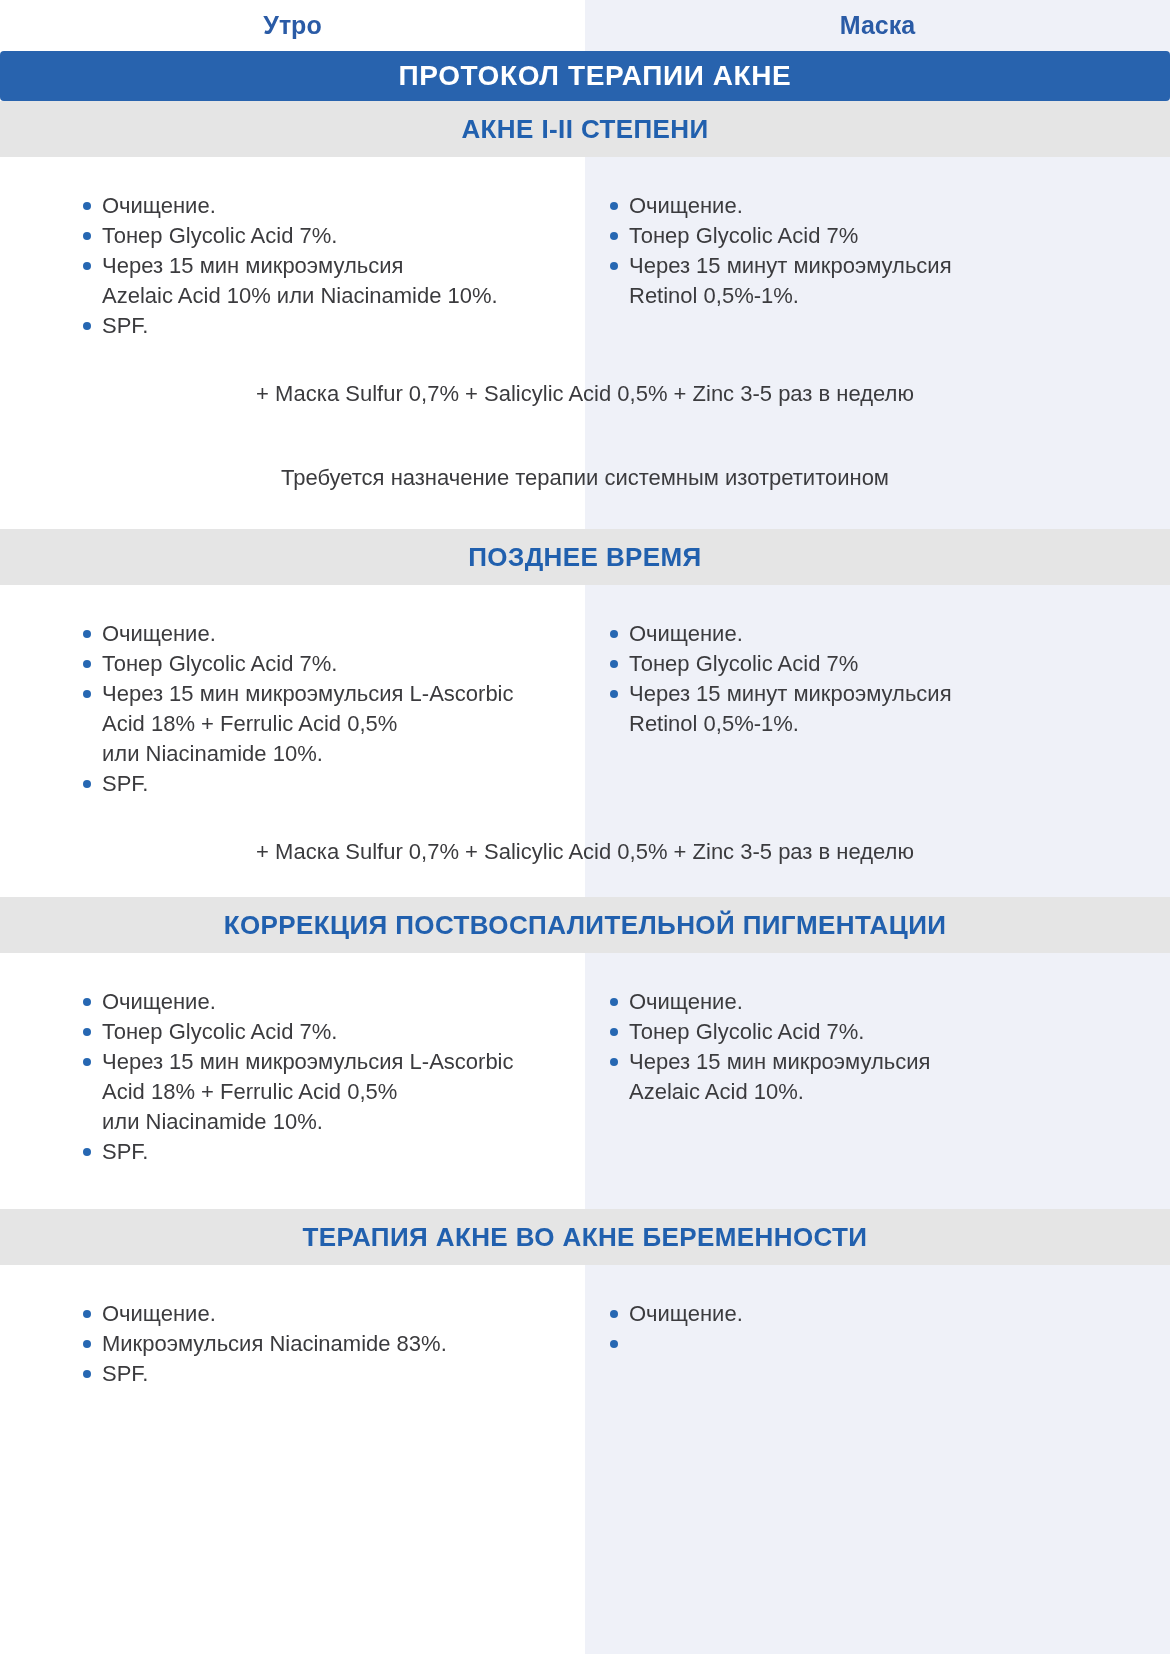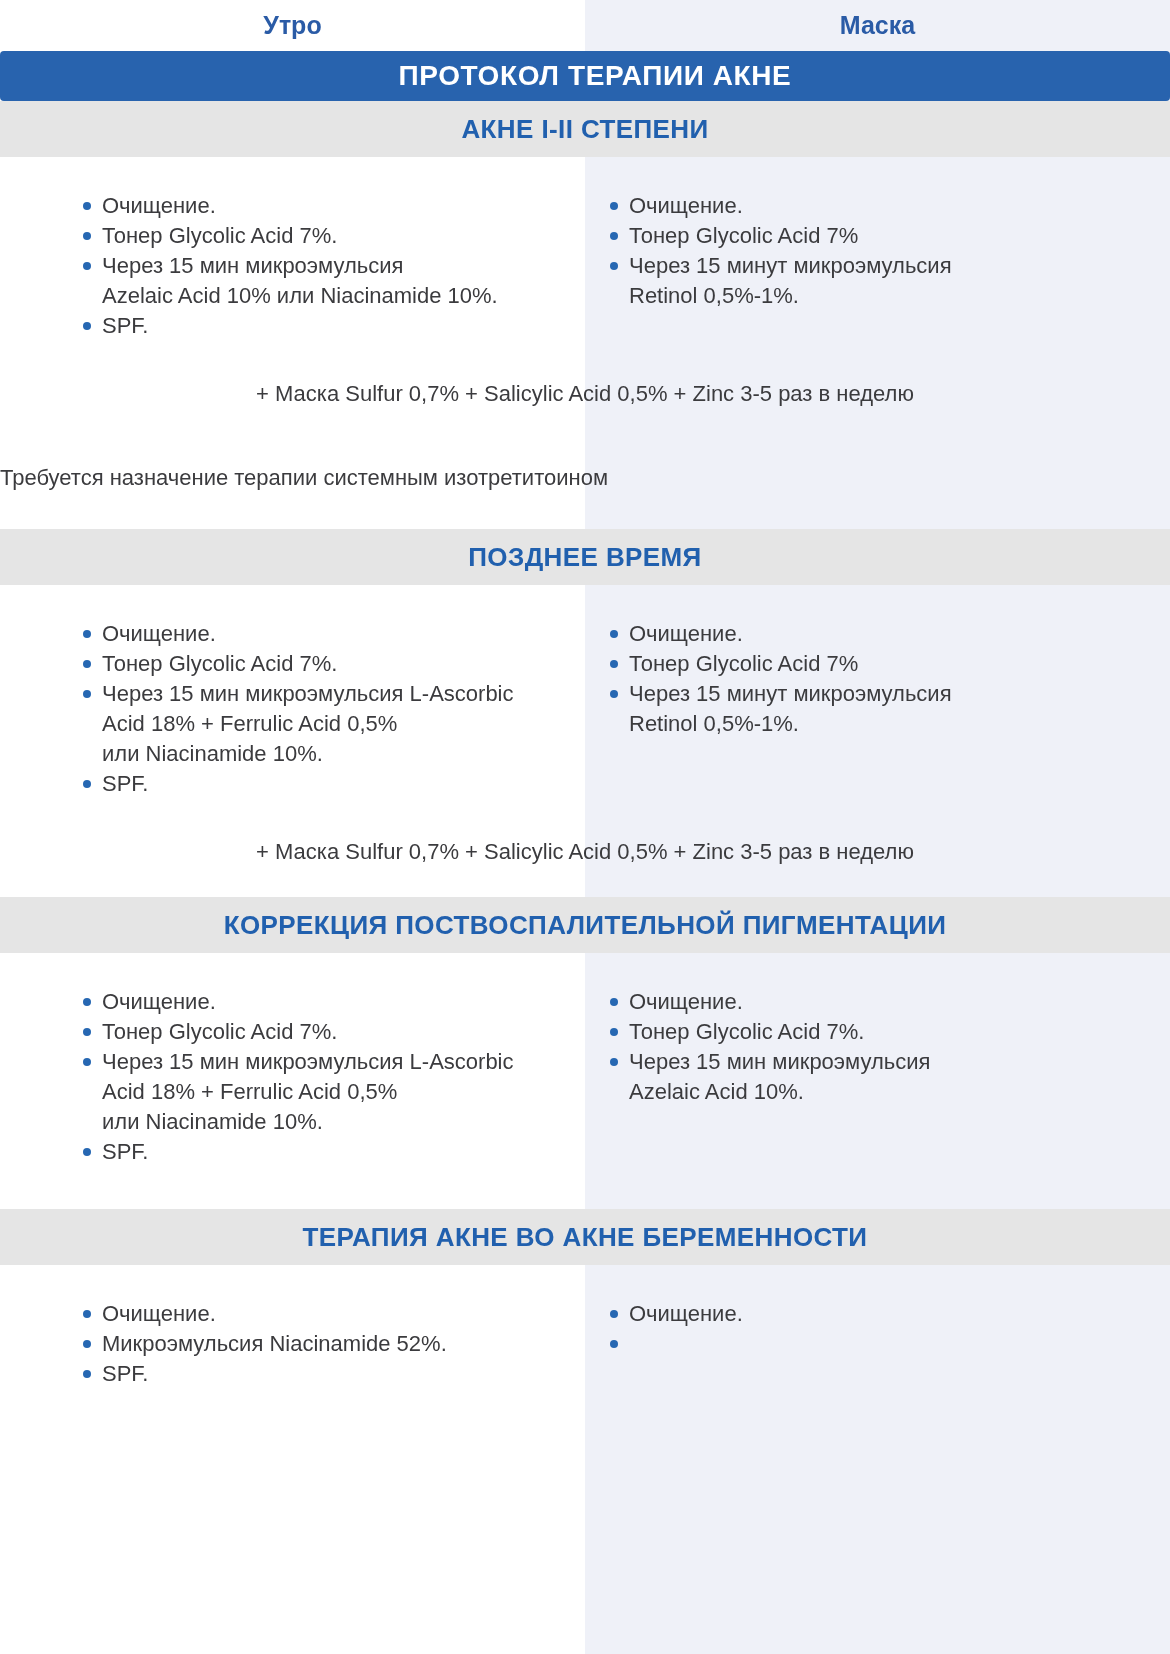--- a/index.html
+++ b/index.html
@@ -66,21 +66,21 @@
   }
   .item-text { white-space: pre-line; }
 
   .note {
     margin: 26px 0 0;
     text-align: center;
     font-size: 22px; line-height: 30px; color: #3b3b3e;
   }
   .center-text {
     margin: 24px 0 6px;
-    text-align: left;
+    text-align: center;
     font-size: 22px; line-height: 30px; color: #3b3b3e;
   }
 </style>
 </head>
 <body>
 
 <div class="page">
   <div class="evening-col-bg"></div>
   <div class="content">
     <div class="header-row">
@@ -171,21 +171,21 @@
           </div>
         </section>
         <section class="protocol-section">
           <div class="band">
             <h2 class="band-title">ТЕРАПИЯ АКНЕ ВО АКНЕ БЕРЕМЕННОСТИ</h2>
           </div>
           <div class="section-row">
             <div class="cell morning">
               <ul class="items">
                 <li class="item"><span class="dot"></span><span class="item-text">Очищение.</span></li>
-                <li class="item"><span class="dot"></span><span class="item-text">Микроэмульсия Niacinamide 52%.</span></li>
+                <li class="item"><span class="dot"></span><span class="item-text">Микроэмульсия Niacinamide 83%.</span></li>
                 <li class="item"><span class="dot"></span><span class="item-text">SPF.</span></li>
               </ul>
             </div>
             <div class="cell evening">
               <ul class="items">
                 <li class="item"><span class="dot"></span><span class="item-text">Очищение.</span></li>
                 <li class="item"><span class="dot"></span></li>
               </ul>
             </div>
           </div>

